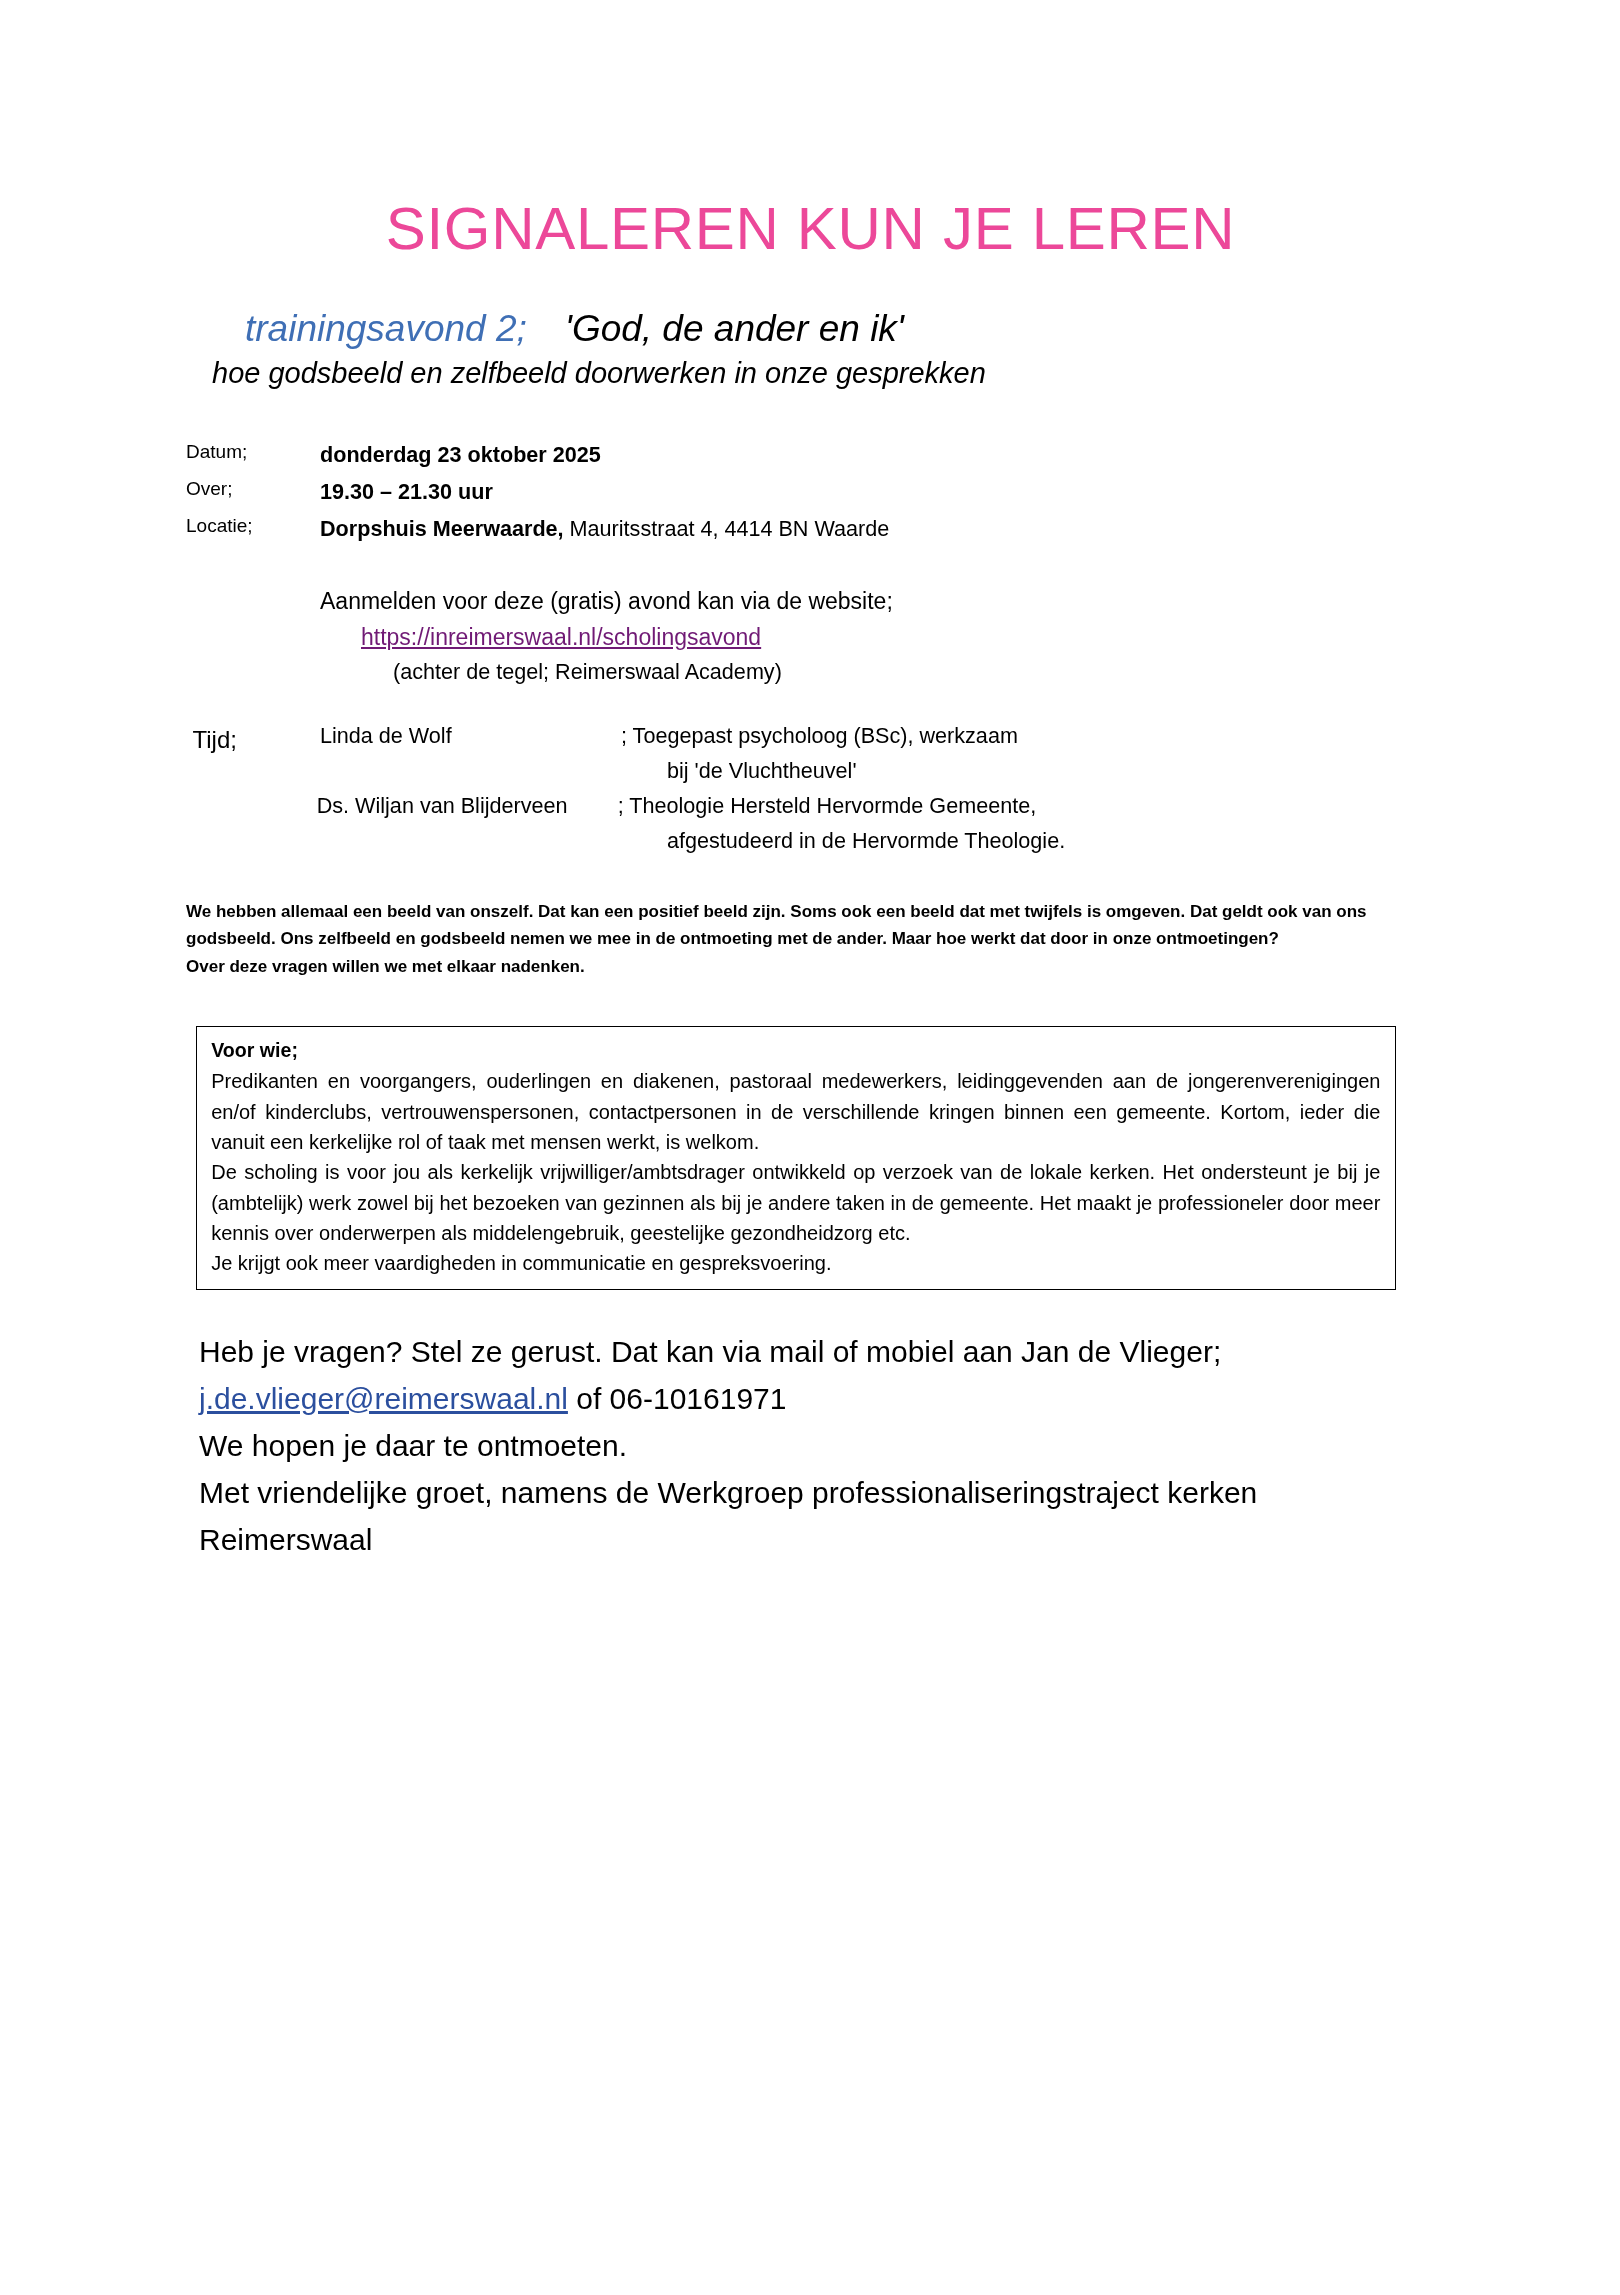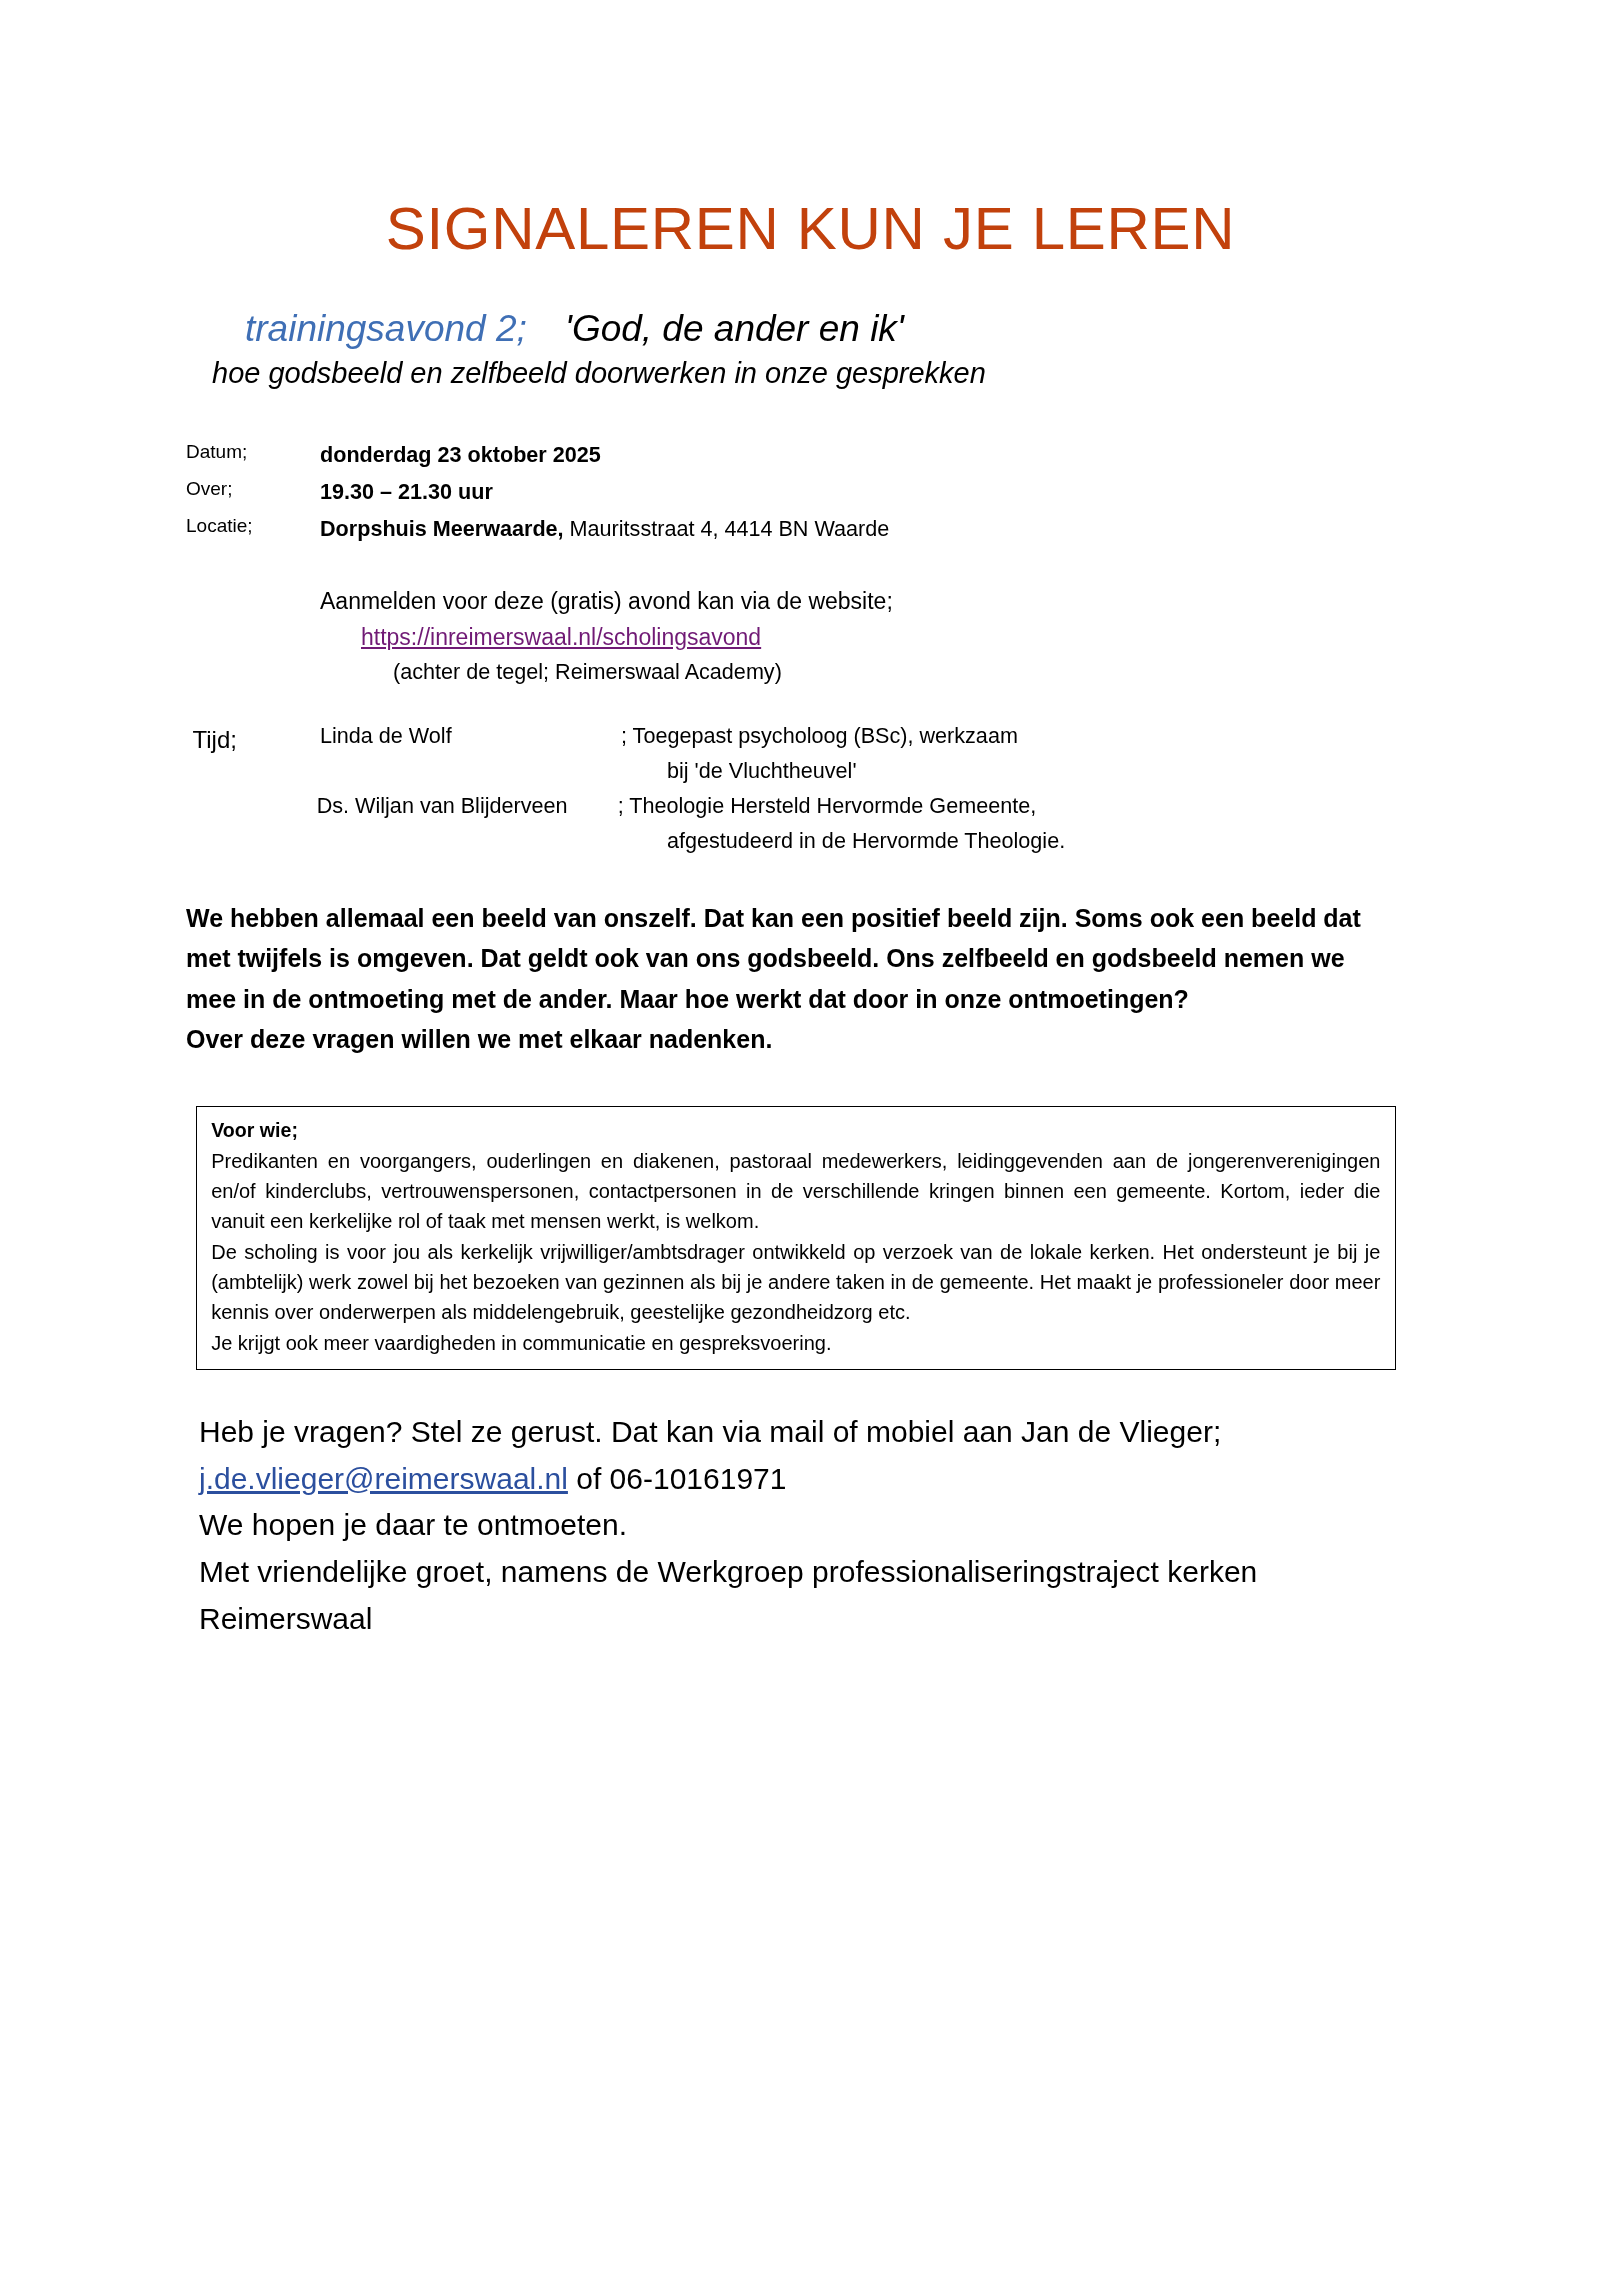--- a/index.html
+++ b/index.html
@@ -27,21 +27,21 @@
     left: 186px;
     top: 196px;
     width: 1249px;
   }
 
   
   .title {
     font-family: "Liberation Sans", sans-serif;
     font-size: 60px;
     font-weight: 400;
-    color: #c2410c;
+    color: #ec4899;
     text-align: center;
     letter-spacing: 0.7px;
     line-height: 1.1;
     margin: 0 0 46px 0;
   }
 
   
   .subtitle-row {
     margin: 0 0 6.5px 0;
     padding-left: 59px;
@@ -145,21 +145,21 @@
   .door-desc {
     flex: 1;
   }
   .door-cont {
     padding-left: 347px;
   }
 
   
   .para-bold {
     margin-top: 39px;
-    font-size: 25px;
+    font-size: 17px;
     font-weight: bold;
     line-height: 1.62;
     width: 1197px;
   }
   .para-bold p {
     margin: 0;
   }
 
   
   .box {

